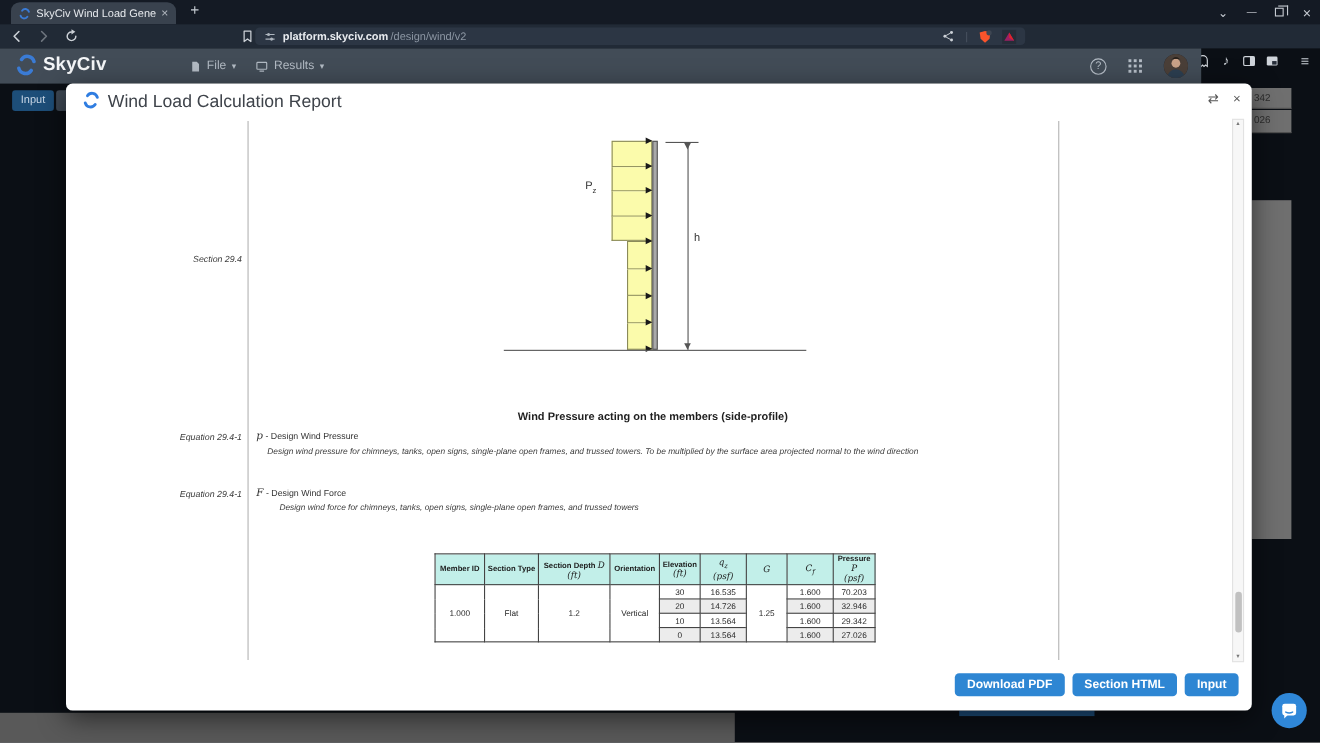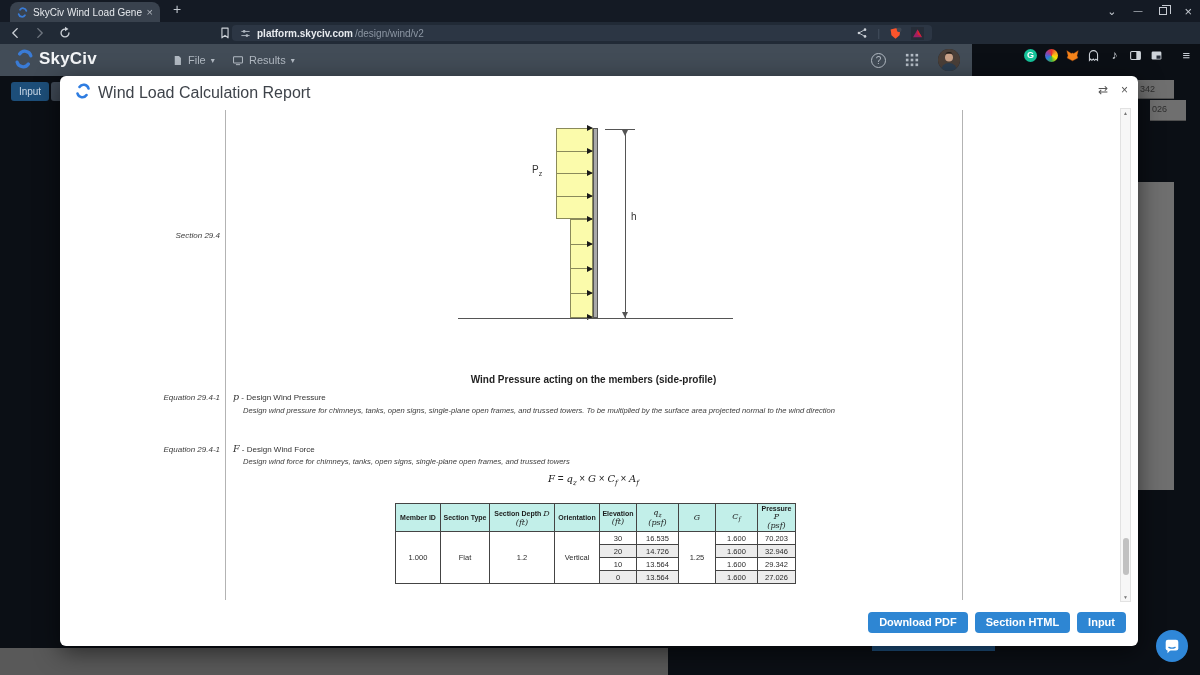--- a/index.html
+++ b/index.html
@@ -27,21 +27,21 @@
   .url-path{ color:#8c96a3; font-size:10px; }
   .pill-right{ margin-left:auto; display:flex; align-items:center; gap:9px; }
   .pill-sep{ color:#4a5563; font-size:10px; }
   .extrow{ position:absolute; left:1024px; top:22px; height:22px; display:flex; align-items:center; gap:8px; }
   .ext{ width:13px; height:13px; display:flex; align-items:center; justify-content:center; }
   .g-circle{ width:13px; height:13px; border-radius:50%; background:#15c39a; color:#fff; font-size:9px; font-weight:bold; text-align:center; line-height:13px; }
   .wheel{ width:13px; height:13px; border-radius:50%; background:conic-gradient(#e5332a,#f5a623,#ffe600,#3fb34f,#2b7de1,#8e44ad,#e5332a); }
   .hamburger{ position:absolute; right:10px; top:22px; height:22px; display:flex; align-items:center; color:#c6ccd3; font-size:13px; font-weight:bold; }
 
   
-  .apptoolbar{ position:absolute; left:0; top:44px; width:972px; height:32px; background:#424c57;padding-left:20px; }
+  .apptoolbar{ position:absolute; left:0; top:44px; width:1092px; height:32px; background:#424c57;padding-left:20px; }
   .brand{ position:absolute; left:14px; top:5px; display:flex; align-items:center; gap:5px; }
   .brand-name{ color:#f4f6f8; font-size:17px; font-weight:bold; letter-spacing:.2px; }
   .menu{ position:absolute; top:0; height:32px; display:flex; align-items:center; gap:5px; color:#b2bac3; font-size:11px; }
   .toolbar-right{ position:absolute; right:12px; top:0; height:32px; display:flex; align-items:center; gap:19px; }
   .help-circ{ width:15px; height:15px; border:1.4px solid #b4bcc5; border-radius:50%; color:#b4bcc5; font-size:10px; text-align:center; line-height:13px; }
   .avatar{ width:22px; height:22px; border-radius:50%; overflow:hidden; background:#1f242b; }
 
   
   .input-btn{ position:absolute; left:11px; top:82px; width:38px; height:19px; background:#1d4e79;
               border-radius:3px; color:#c9d7e6; font-size:10px; text-align:center; line-height:19px; }
@@ -246,21 +246,21 @@
           <path d="M3 22 a8 8 0 0 1 16 0 Z" fill="#2c3e50"></path>
           <path d="M6.8 6.5 a4.3 4.3 0 0 1 8.4 0 l-1-2 h-6.4 Z" fill="#1d1712"></path>
         </svg>
       </span>
     </div>
   </div>
 
   <div class="input-btn">Input</div>
   <div class="tab-frag"></div>
   <div class="frag-cell" style="top:80px; height:19px;">342</div>
-  <div class="frag-cell" style="top:100px; height:21px;margin-left:12px;">026</div>
+  <div class="frag-cell" style="top:100px; height:21px;">026</div>
   <div class="frag-panel"></div>
   <div class="canvas-strip"></div>
   <div class="bluebar"></div>
 
   <div class="chatbubble">
     <svg width="18" height="18" viewBox="0 0 20 20">
       <rect x="3" y="3" width="14" height="12" rx="2.5" fill="#fff"></rect>
       <path d="M5 14 L5 18 L9 14 Z" fill="#fff"></path>
       <path d="M6.5 11.5 q3.5 1.8 7 0" fill="none" stroke="#2f87d8" stroke-width="1.4" stroke-linecap="round"></path>
     </svg>
@@ -322,24 +322,21 @@
       <div class="caption">Wind Pressure acting on the members (side-profile)</div>
 
       <div class="eq-name" style="top:285px;">
         <span class="m">p</span><span> - Design Wind Pressure</span>
       </div>
       <div class="eq-desc" style="top:300px;">Design wind pressure for chimneys, tanks, open signs, single-plane open frames, and trussed towers. To be multiplied by the surface area projected normal to the wind direction</div>
 
       <div class="eq-name" style="top:337px;">
         <span class="m">F</span><span> - Design Wind Force</span>
       </div>
-      <div class="eq-desc" style="top:351px;">Design wind force for chimneys, tanks, open signs, single-plane open frames, and trussed towers</div>
-      <div class="formula" style="top:367px;">
-        <span class="m">F</span><span> = </span><span class="m">q</span><sub>z</sub><span> × </span><span class="m">G</span><span> × </span><span class="m">C</span><sub>f</sub><span> × </span><span class="m">A</span><sub>f</sub>
-      </div>
+      <div class="eq-desc" style="top:351px;margin-left:11px;">Design wind force for chimneys, tanks, open signs, single-plane open frames, and trussed towers</div>
 
       <table class="rtable">
         <colgroup>
           <col style="width:45px">
             <col style="width:49px">
             <col style="width:65px">
             <col style="width:45px">
           <col style="width:37px">
             <col style="width:42px">
             <col style="width:37px">

